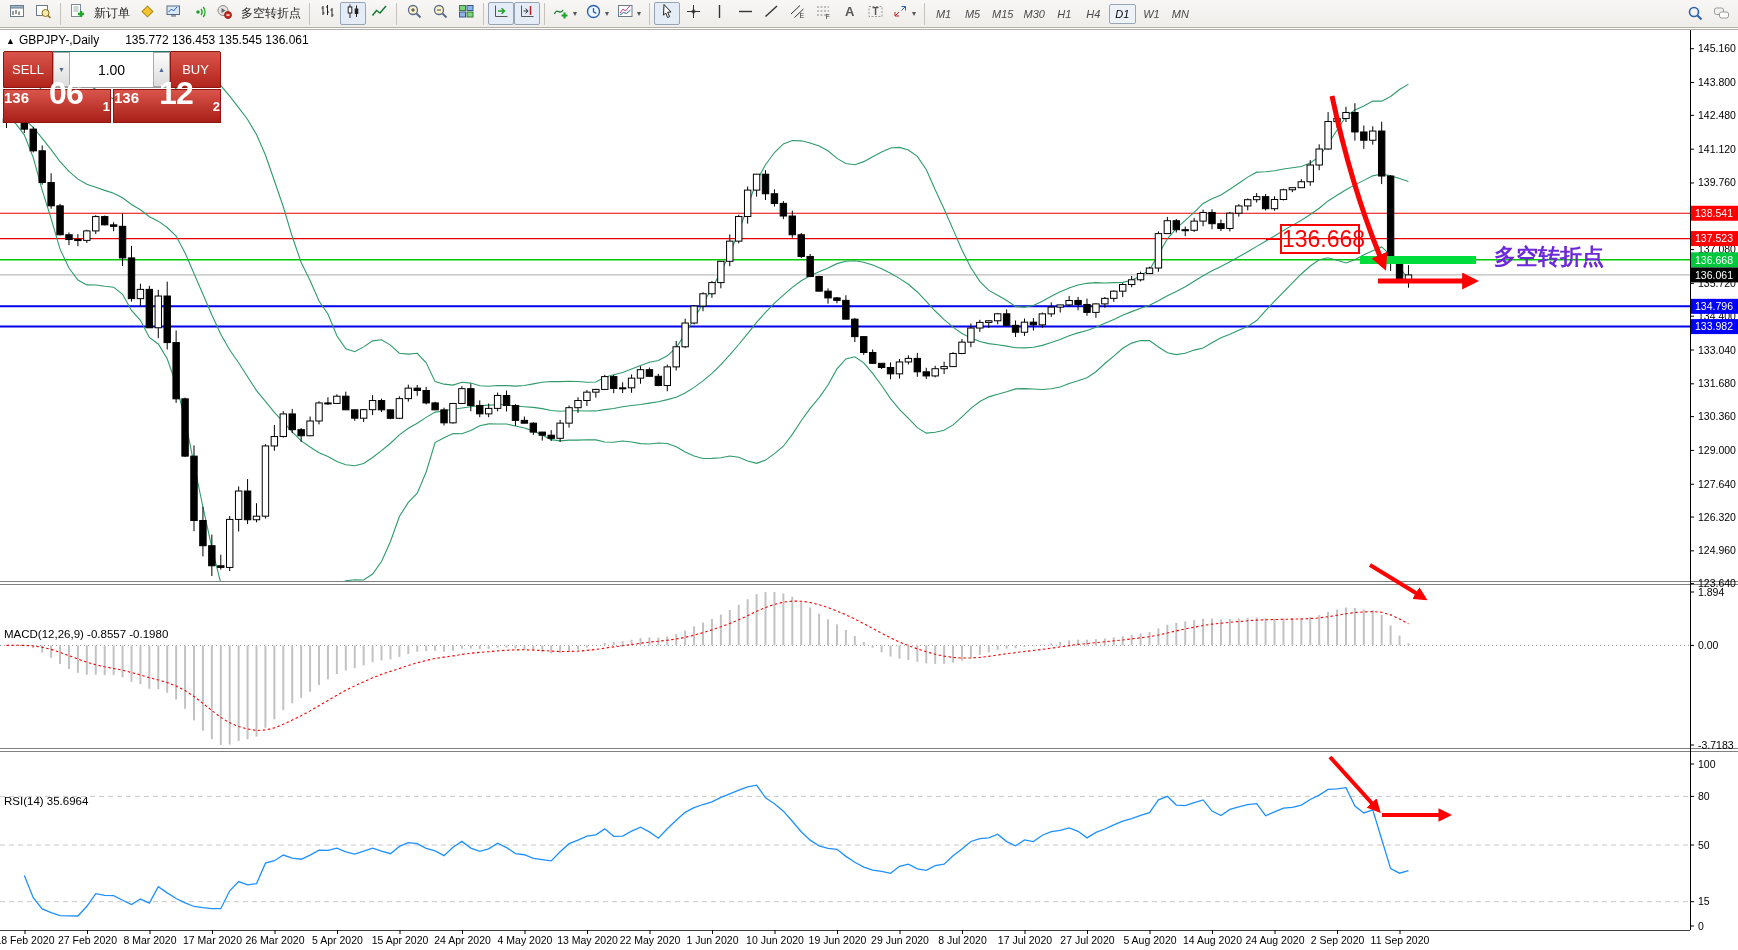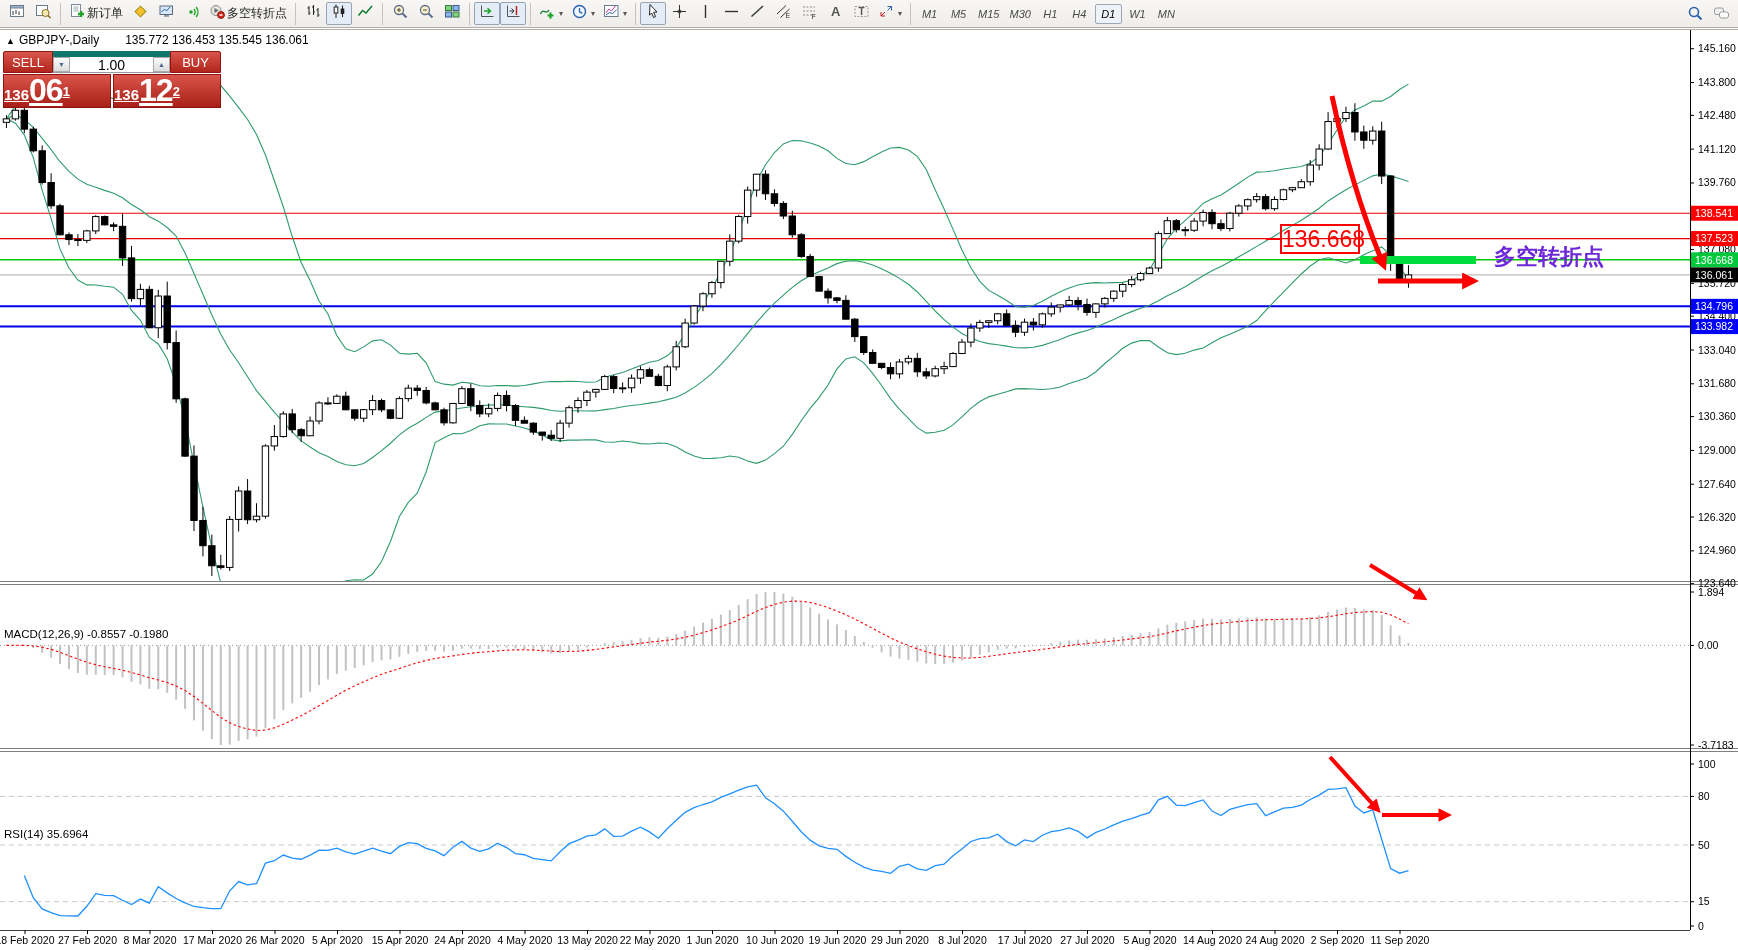--- a/index.html
+++ b/index.html
@@ -7,57 +7,57 @@
     font-family:"Liberation Sans","DejaVu Sans",sans-serif; background:#ffffff; }
   #app { position:relative; width:1738px; height:950px; }
 
   
   #toolbar { position:absolute; left:0; top:0; width:1738px; height:28px;
     background:linear-gradient(#f8f7f5,#efedea); border-bottom:1px solid #b2afa9;
     display:flex; align-items:center; padding:0 4px; z-index:10; }
   .tb-btn { height:23px; min-width:26px; padding:0 3px; display:flex; align-items:center;
     justify-content:center; border:1px solid transparent; border-radius:2px; cursor:default; }
   .tb-btn.active { border:1px solid #96a4b5; background:#e4ecf7; }
-  .tb-lbl { font-size:12px; color:#222; margin-left:1px; white-space:nowrap; }
+  .tb-lbl { font-size:12px; color:#222; margin-left:8px; white-space:nowrap; }
   .tb-dd { font-size:8px; color:#555; margin-left:3px; }
   .tb-sep { width:1px; height:22px; background:#c6c3bd; margin:0 4px; flex:none; }
   .tb-spacer { flex:1; }
   .tf-btn { height:20px; min-width:27px; padding:0 3px; margin:0 1px; display:flex; align-items:center;
     justify-content:center; font-size:11px; color:#4a4a4a; border:1px solid transparent; border-radius:2px;font-style:italic; }
   .tf-btn.active { border:1px solid #9aa7b8; background:#eef3fa; color:#000; }
 
   
   #chart-svg { position:absolute; left:0; top:0; }
   .overlay { position:absolute; z-index:5; }
   #title-row { left:6px; top:33px; font-size:12px; color:#000; white-space:nowrap; }
   #title-row .tri { font-size:9px; margin-right:4px; }
   #title-row .ohlc { margin-left:26px; }
 
   #trade-panel { left:3px; top:51px; width:218px; }
-  .tp-top { display:flex; height:22px; }
+  .tp-top { display:flex; height:37px; }
   .tp-btn { border:1px solid #8e1510; background:linear-gradient(#d9554b,#b1251c);
     color:#fff; font-size:13px; display:flex; align-items:center; justify-content:center; }
   .tp-sell { width:50px; border-radius:2px 0 0 0; }
   .tp-buy  { width:51px; border-radius:0 2px 0 0; }
-  .tp-vol { flex:1; display:flex; border-top:6px solid #0f766e; border-bottom:1px solid #999; background:#fff; }
+  .tp-vol { flex:1; display:flex; border-top:1px solid #0f766e; border-bottom:1px solid #999; background:#fff; }
   .tp-step { width:17px; background:linear-gradient(#fdfdfd,#dcdcdc); border:1px solid #aaa;
     font-size:7px; color:#4a6a94; display:flex; align-items:center; justify-content:center; }
   .tp-input { flex:1; border:none; outline:none; text-align:center; font-size:14px; color:#000;
     font-family:"Liberation Sans",sans-serif; width:70px; }
   .tp-prices { display:flex; margin-top:1px; }
   .tp-price { width:108px; height:34px; border:1px solid #8e1510;
     background:linear-gradient(#d9554b,#a81f17); color:#fff; display:flex; align-items:flex-end;
-    justify-content:flex-start; padding-bottom:2px;text-decoration:underline; }
+    justify-content:space-between; padding-bottom:14px; }
   .tp-price + .tp-price { margin-left:2px; }
   .tp-int { font-size:15px; font-weight:bold; line-height:20px; }
   .tp-pips { font-size:32px; font-weight:bold; line-height:29px; letter-spacing:-1px; }
   .tp-pt { font-size:13px; font-weight:bold; line-height:34px; align-self:flex-start; }
 
   #macd-label, #rsi-label { font-size:11.5px; color:#000; left:4px; white-space:nowrap;margin-top:40px; }
-  #macd-label { top:588px; } #rsi-label { top:788px; }
+  #macd-label { top:588px; } #rsi-label { top:755px; }
 
   #bp-box { border:2px solid #ff0000; color:#ff0000; font-size:23px; text-align:center;
     background:rgba(255,255,255,0.0); white-space:nowrap; }
   #bp-text { font-weight:bold; font-size:22px; white-space:nowrap; }
   svg text { font-family:"Liberation Sans","DejaVu Sans",sans-serif; }
 </style>
 </head>
 <body>
 
 <div id="app">

